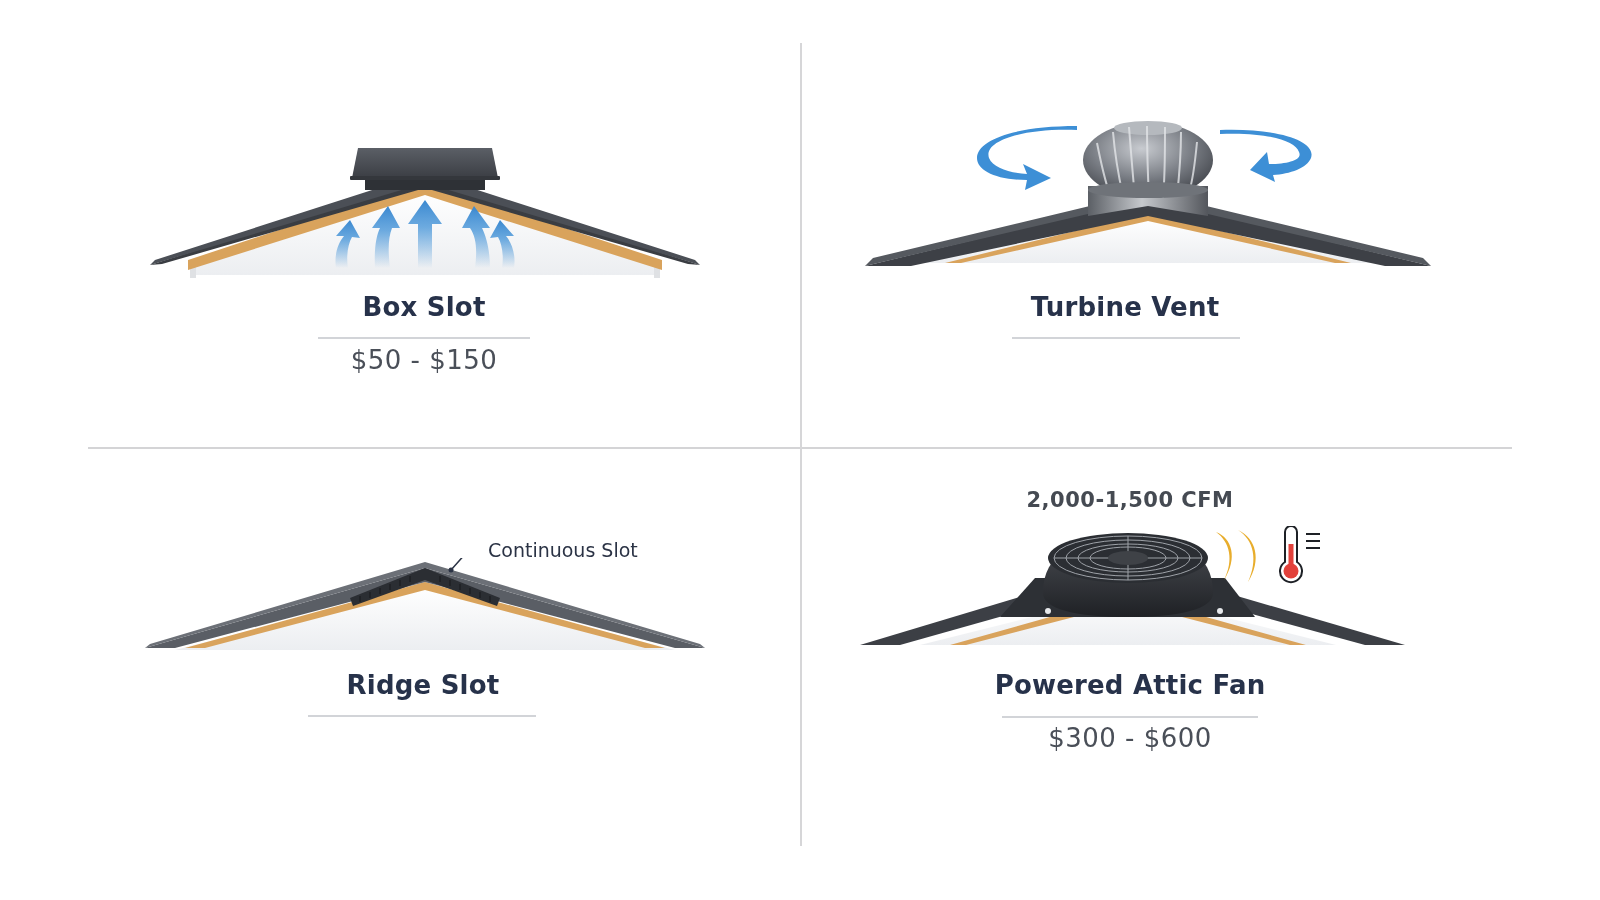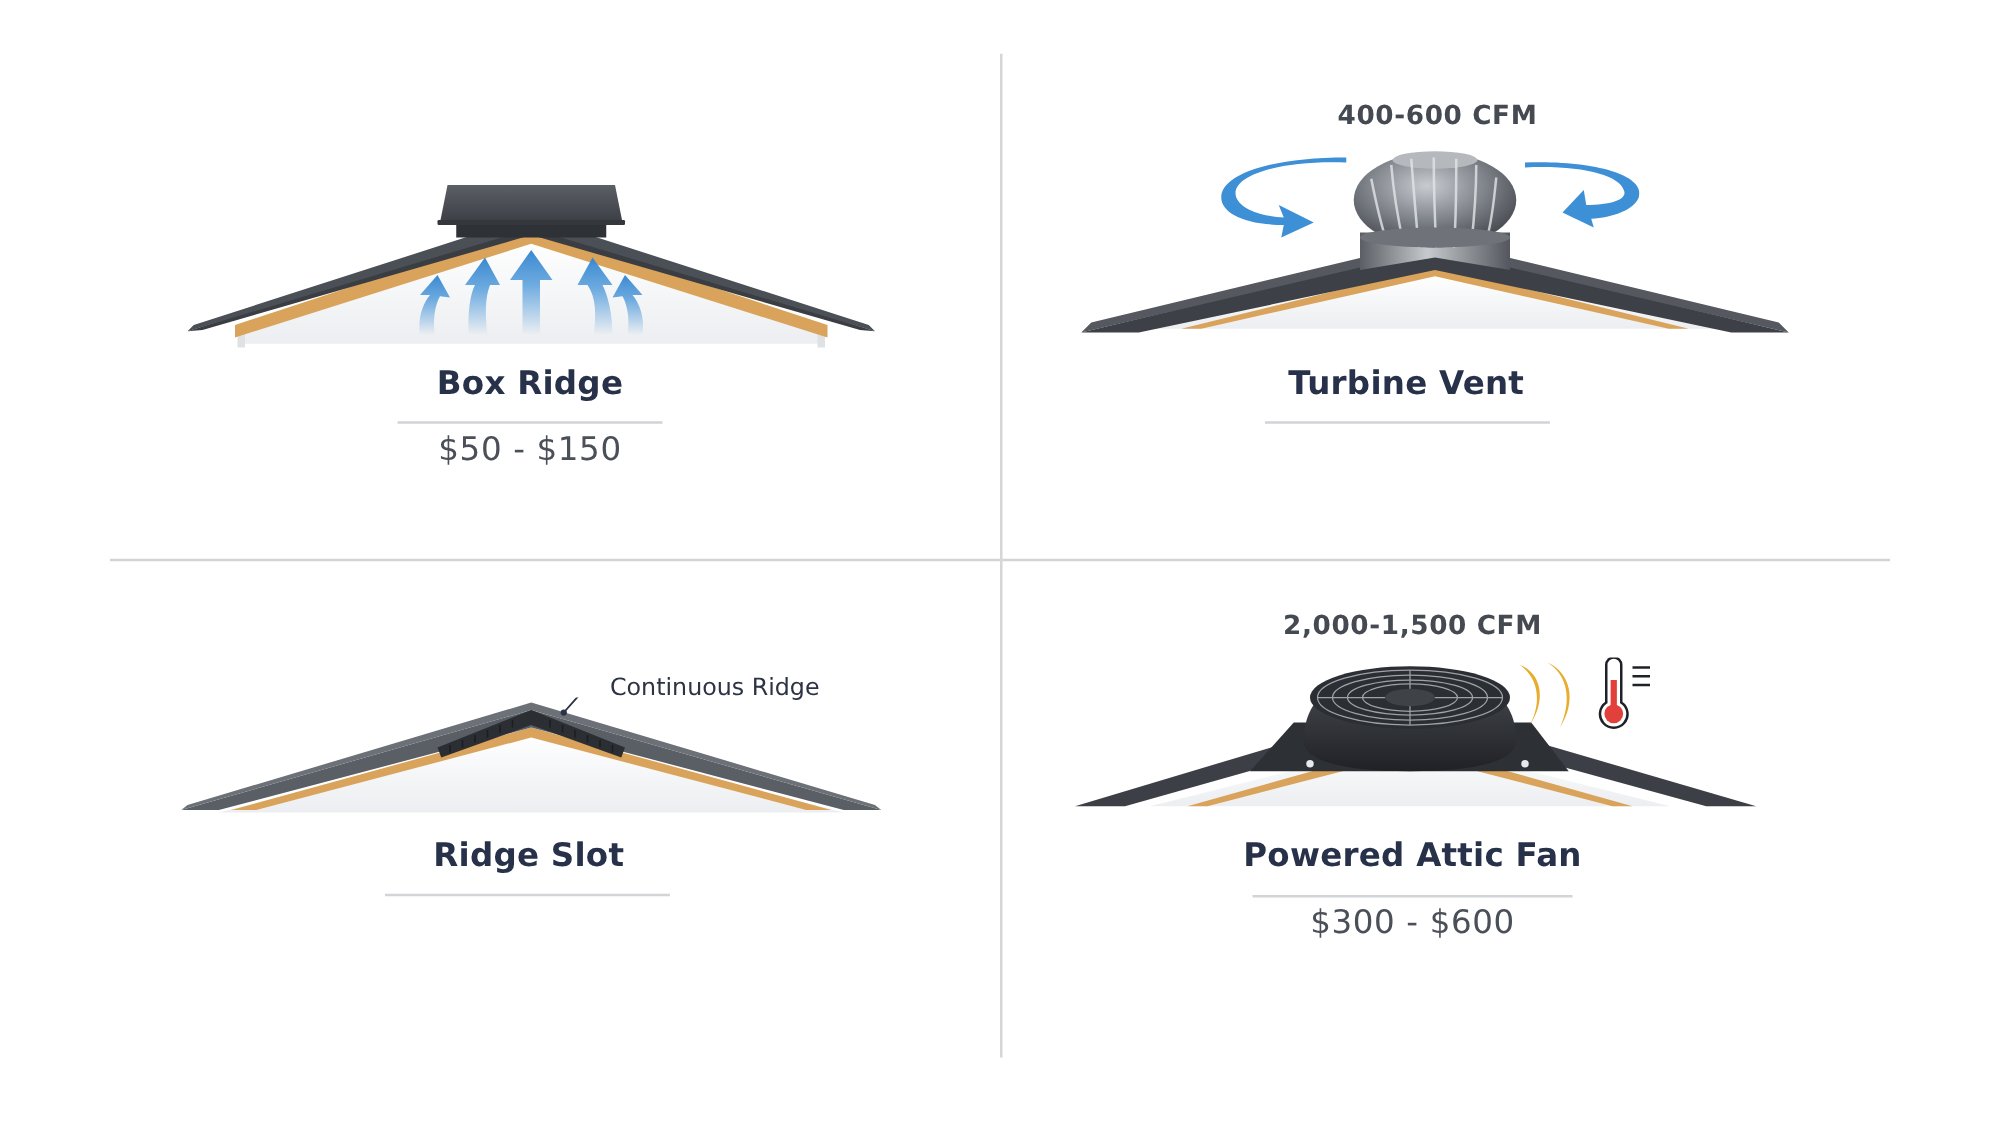--- a/index.html
+++ b/index.html
@@ -67,27 +67,26 @@
     <rect x="200" y="36" width="150" height="4" rx="1" fill="#34373c"></rect>
 
     <g fill="url(#bvArrow)">
       <path d="M186,128 C184,115 188,103 194,96 L186,96 L200,80 L210,98 L202,97 C198,104 196,116 198,128 Z"></path>
       <path d="M225,128 C224,110 226,96 230,88 L222,88 L238,66 L250,88 L242,88 C238,98 238,112 240,128 Z"></path>
       <path d="M268,128 L268,84 L258,84 L275,60 L292,84 L282,84 L282,128 Z"></path>
       <path d="M325,128 C327,112 327,98 320,88 L312,88 L324,66 L340,88 L332,88 C336,96 340,110 340,128 Z"></path>
       <path d="M352,128 C354,116 352,104 348,97 L340,98 L350,80 L364,96 L356,96 C362,103 366,115 364,128 Z"></path>
     </g>
   </svg>
-  <div class="title" style="left:324px;top:292px;width:200px;">Box Ridge</div>
+  <div class="title" style="left:324px;top:292px;width:200px;">Box Slot</div>
   <div class="title-rule" style="left:318px;top:337px;width:212px;"></div>
   <div class="price" style="left:324px;top:345px;width:200px;">$50 - $150</div>
 </div>
 
 <div class="card" style="left:800px;top:0;width:800px;height:448px;">
-  <div class="cfm" style="left:220px;top:80px;width:260px;">400-600 CFM</div>
   <svg class="illus" style="left:65px;top:118px;" width="570" height="160" viewBox="0 0 570 160">
     <defs>
       <linearGradient id="tvWall" x1="0" y1="0" x2="0" y2="1">
         <stop offset="0" stop-color="#ffffff"></stop>
           <stop offset="1" stop-color="#eceef1"></stop>
       </linearGradient>
       <radialGradient id="tvDome" cx="0.45" cy="0.35" r="0.7">
         <stop offset="0" stop-color="#c8cbd0"></stop>
           <stop offset="0.55" stop-color="#7a7e85"></stop>
           <stop offset="1" stop-color="#3d4046"></stop>
@@ -150,21 +149,21 @@
         <line x1="305" y1="28" x2="305" y2="22"></line>
       <line x1="315" y1="32" x2="315" y2="26"></line>
         <line x1="325" y1="36" x2="325" y2="30"></line>
       <line x1="335" y1="40" x2="335" y2="34"></line>
         <line x1="345" y1="44" x2="345" y2="38"></line>
     </g>
 
     <polyline points="306,12 322,-6 340,-6" fill="none" stroke="#2b3345" stroke-width="1.5"></polyline>
     <circle cx="306" cy="12" r="2.5" fill="#2b3345"></circle>
   </svg>
-  <div class="callout" style="left:488px;top:91px;">Continuous Ridge</div>
+  <div class="callout" style="left:488px;top:91px;">Continuous Slot</div>
   <div class="title" style="left:318px;top:222px;width:210px;">Ridge Slot</div>
   <div class="title-rule" style="left:308px;top:267px;width:228px;"></div>
 </div>
 
 <div class="card" style="left:800px;top:448px;width:800px;height:452px;">
   <div class="cfm" style="left:190px;top:40px;width:280px;">2,000-1,500 CFM</div>
   <svg class="illus" style="left:60px;top:75px;" width="545" height="130" viewBox="0 0 545 130">
     <defs>
       <linearGradient id="pfWall" x1="0" y1="0" x2="0" y2="1">
         <stop offset="0" stop-color="#ffffff"></stop>

